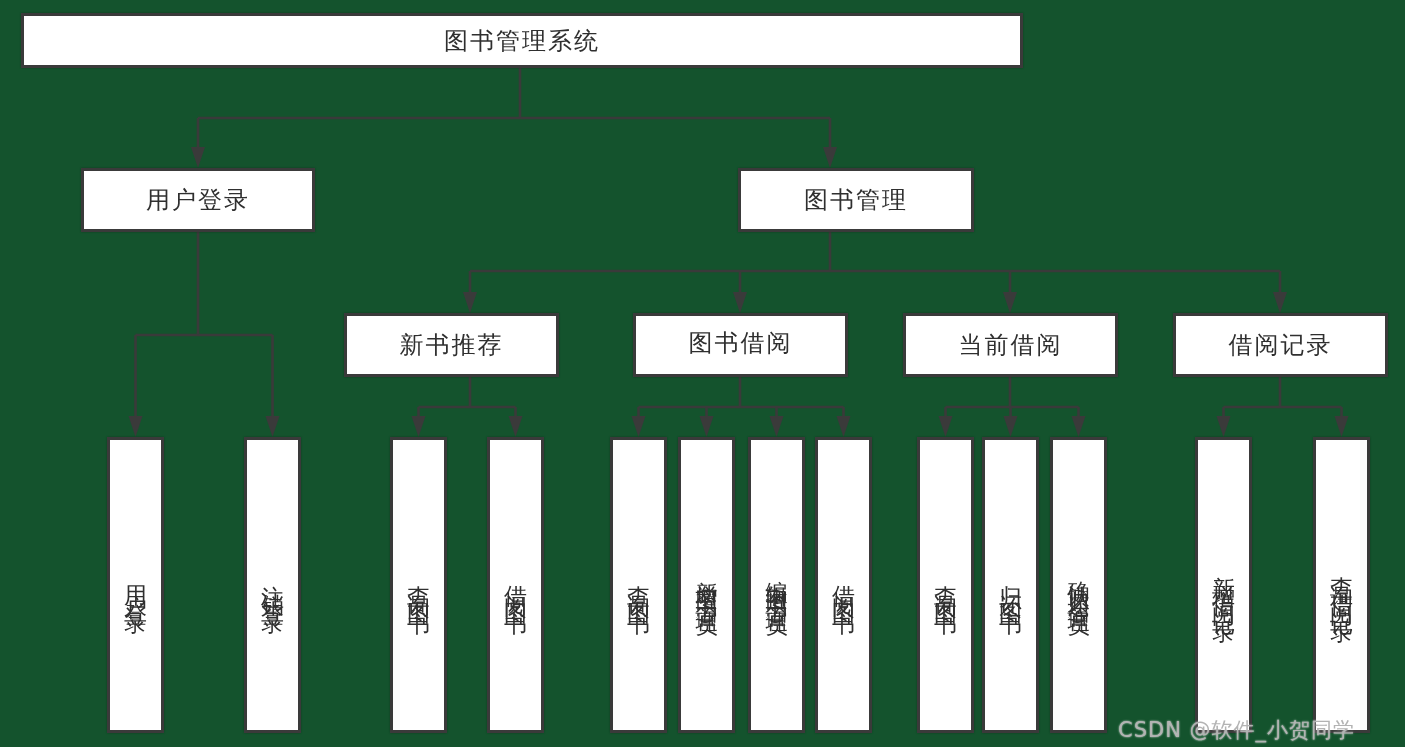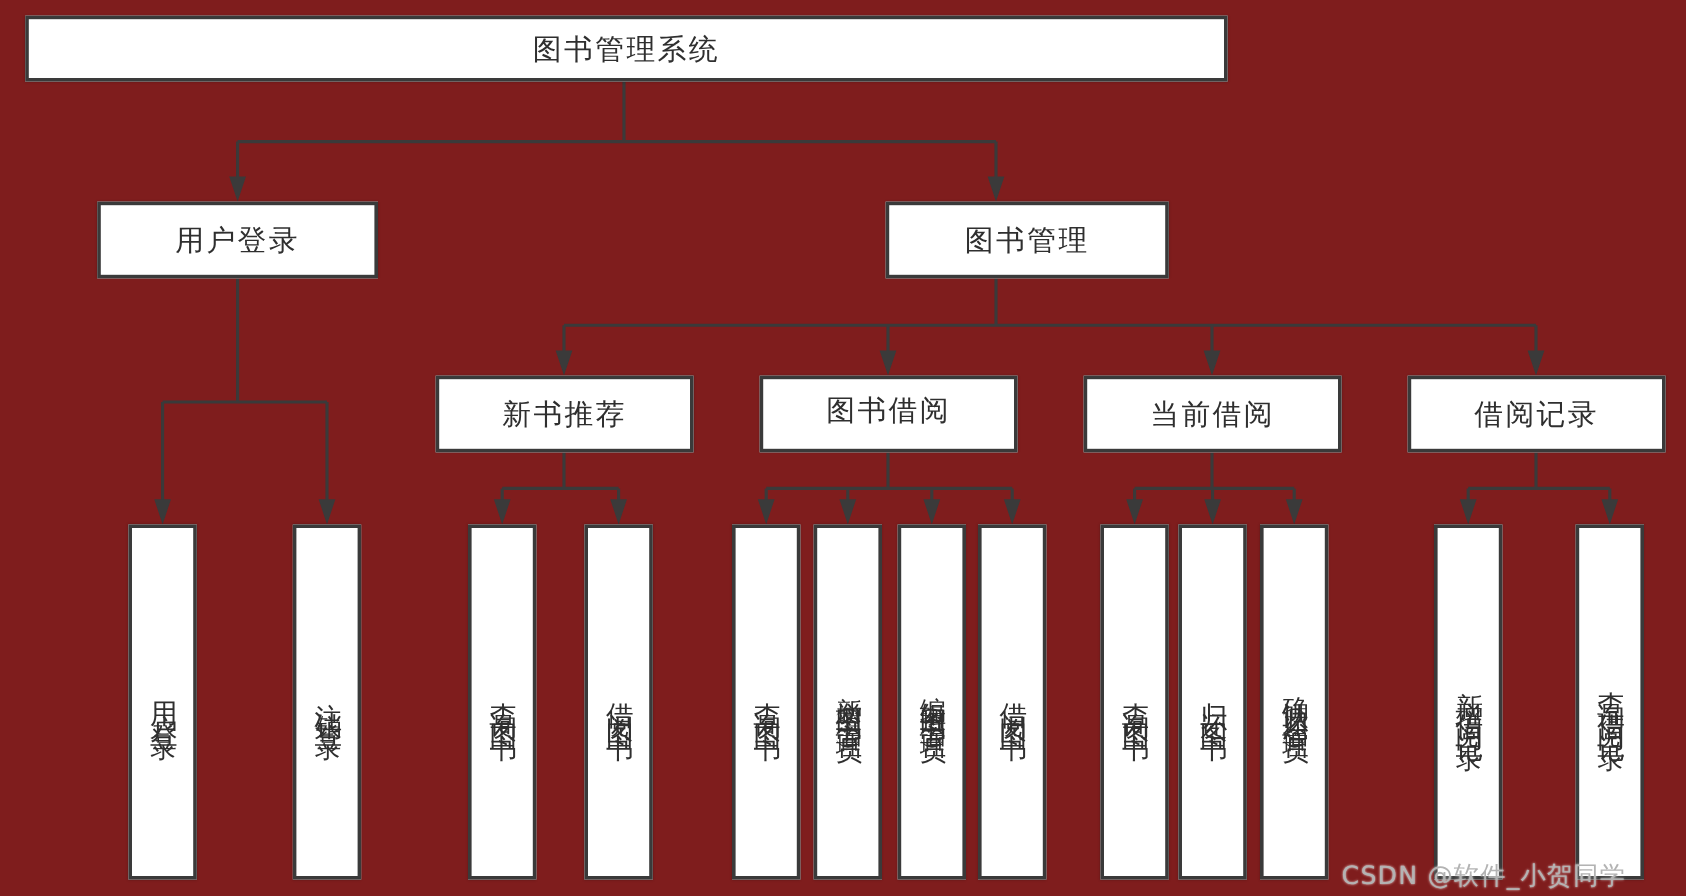--- a/index.html
+++ b/index.html
@@ -5,21 +5,21 @@
   html, body {
     margin: 0;
     padding: 0;
     background: #ffffff;
     font-family: "DejaVu Sans", "Liberation Sans", sans-serif;
   }
   #stage {
     position: relative;
     width: 1405px;
     height: 747px;
-    background: #7f1d1d;
+    background: #14532d;
     overflow: hidden;
   }
   #connectors {
     position: absolute;
     left: 0; top: 0;
     width: 1405px; height: 747px;
     z-index: 1;
   }
   .node {
     position: absolute;
@@ -101,21 +101,21 @@
       M638.5 437 l-7 -21 h14 Z  M706.5 437 l-7 -21 h14 Z  M776.5 437 l-7 -21 h14 Z  M843.5 437 l-7 -21 h14 Z
       M945.5 437 l-7 -21 h14 Z  M1010.5 437 l-7 -21 h14 Z  M1078.5 437 l-7 -21 h14 Z
       M1223.5 437 l-7 -21 h14 Z  M1341.5 437 l-7 -21 h14 Z"></path>
   </svg>
 
   <div class="node h-node root-node">图书管理系统</div>
 
   <div class="node h-node lvl2-node" style="left:81px; width:234px;">用户登录</div>
   <div class="node h-node lvl2-node" style="left:738px; width:236px;">图书管理</div>
 
-  <div class="node h-node lvl3-node" style="left:363px;">新书推荐</div>
+  <div class="node h-node lvl3-node" style="left:344px;">新书推荐</div>
   <div class="node h-node lvl3-node" style="left:633px;font-family:Liberation Mono, monospace;">图书借阅</div>
   <div class="node h-node lvl3-node" style="left:903px;">当前借阅</div>
   <div class="node h-node lvl3-node" style="left:1173px;">借阅记录</div>
 
   <div class="node v-node" style="left:107px;">用户登录</div>
   <div class="node v-node" style="left:244px;">注销登录</div>
 
   <div class="node v-node" style="left:390px;">查询图书</div>
   <div class="node v-node" style="left:487px;">借阅图书</div>
 

